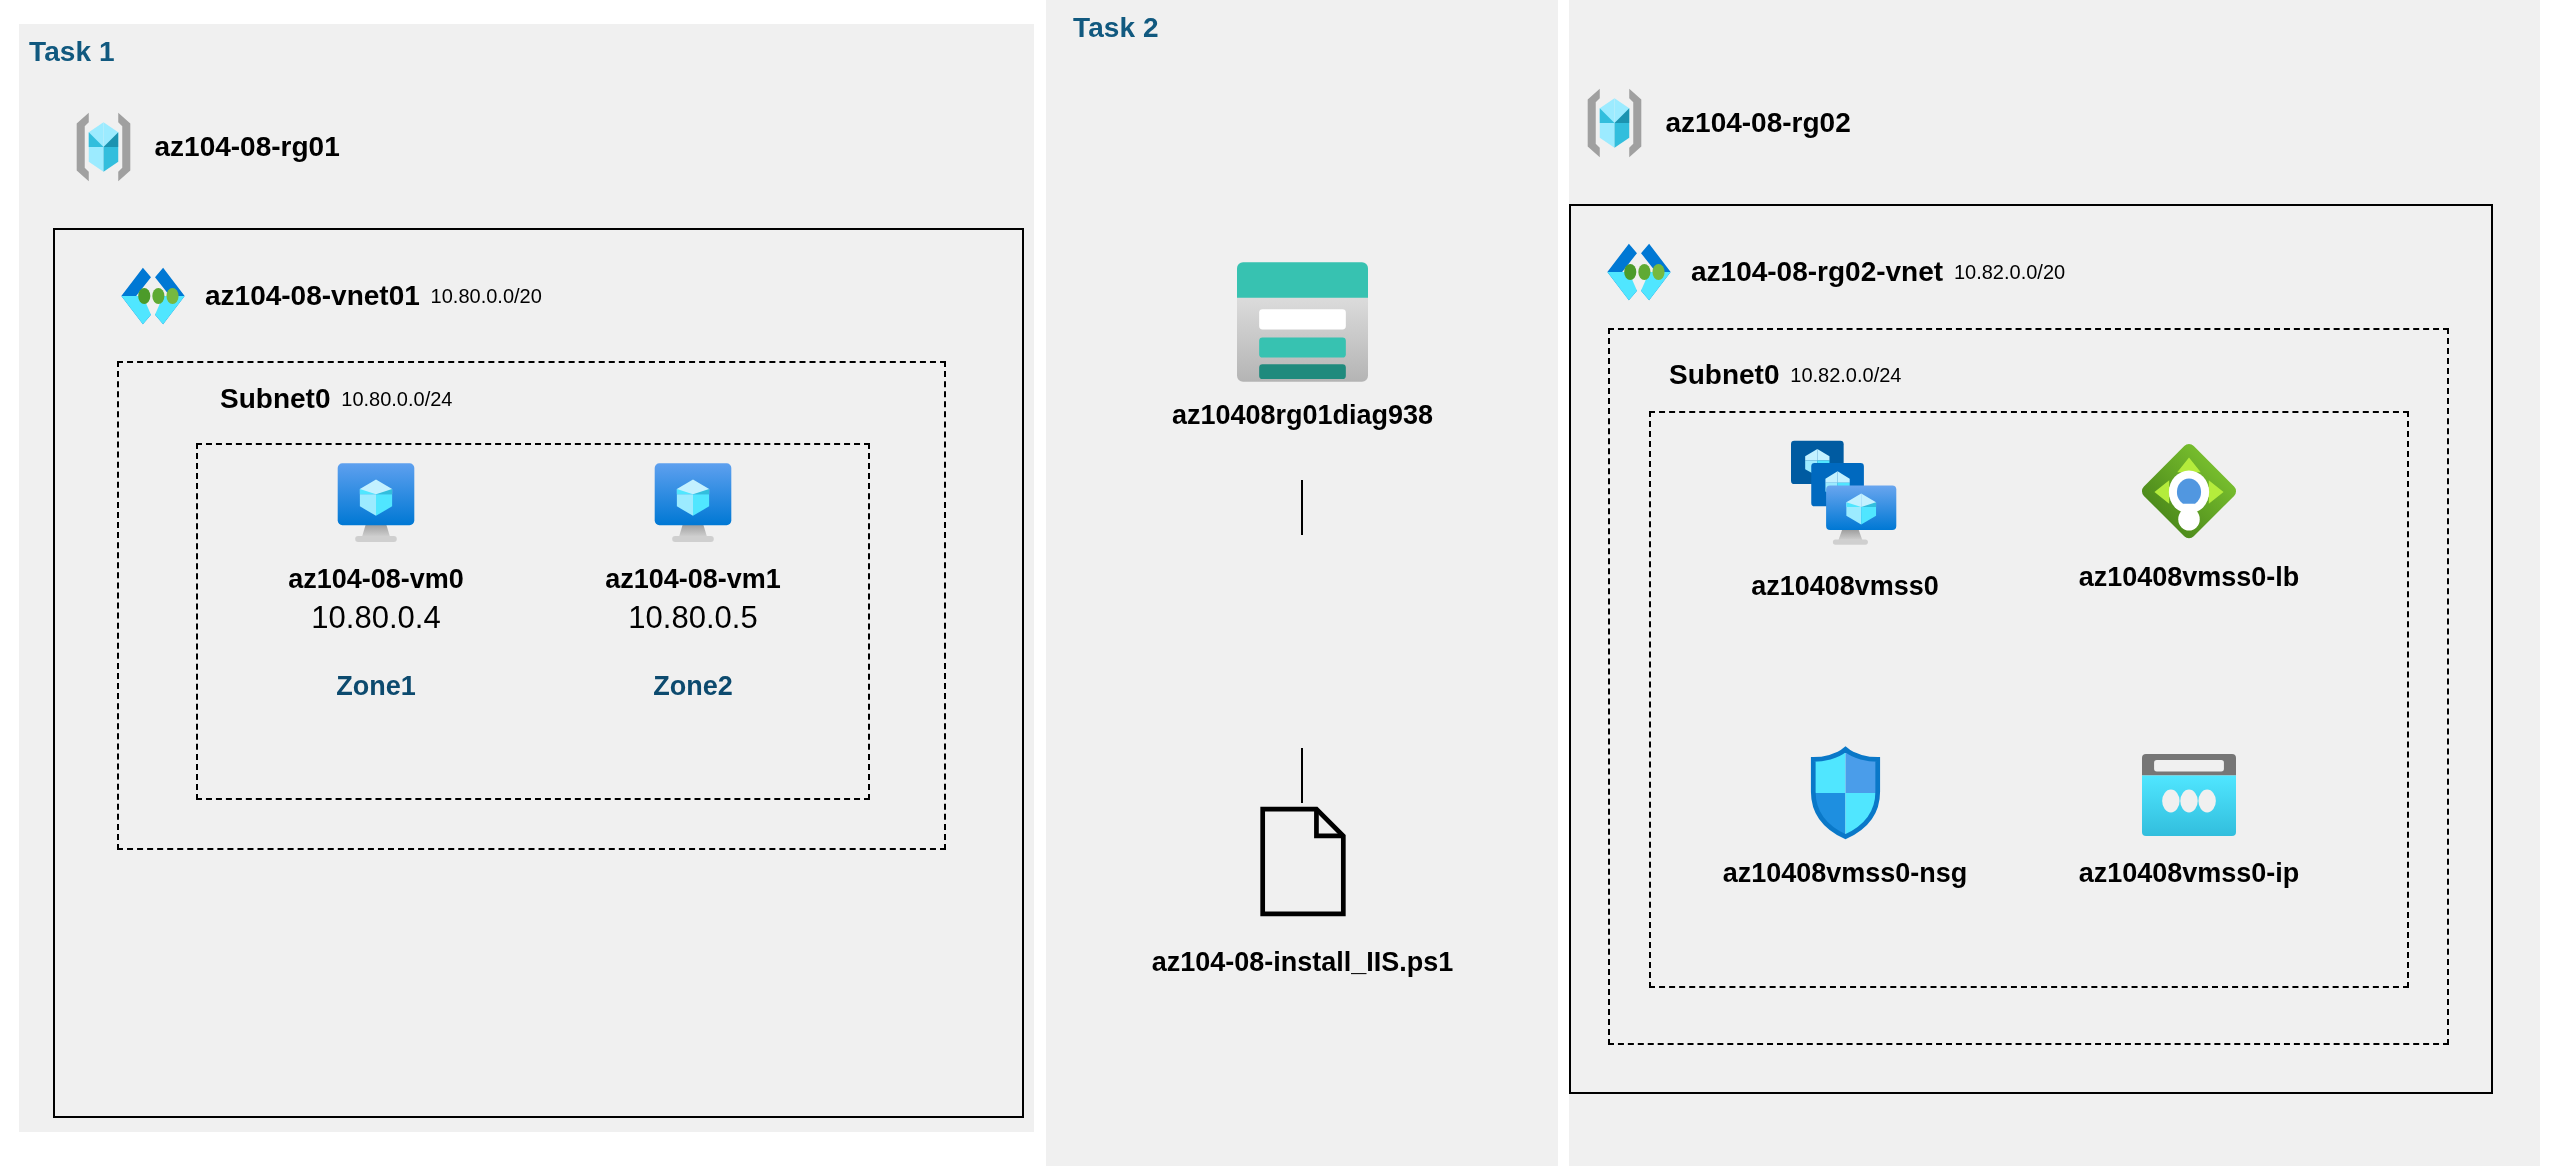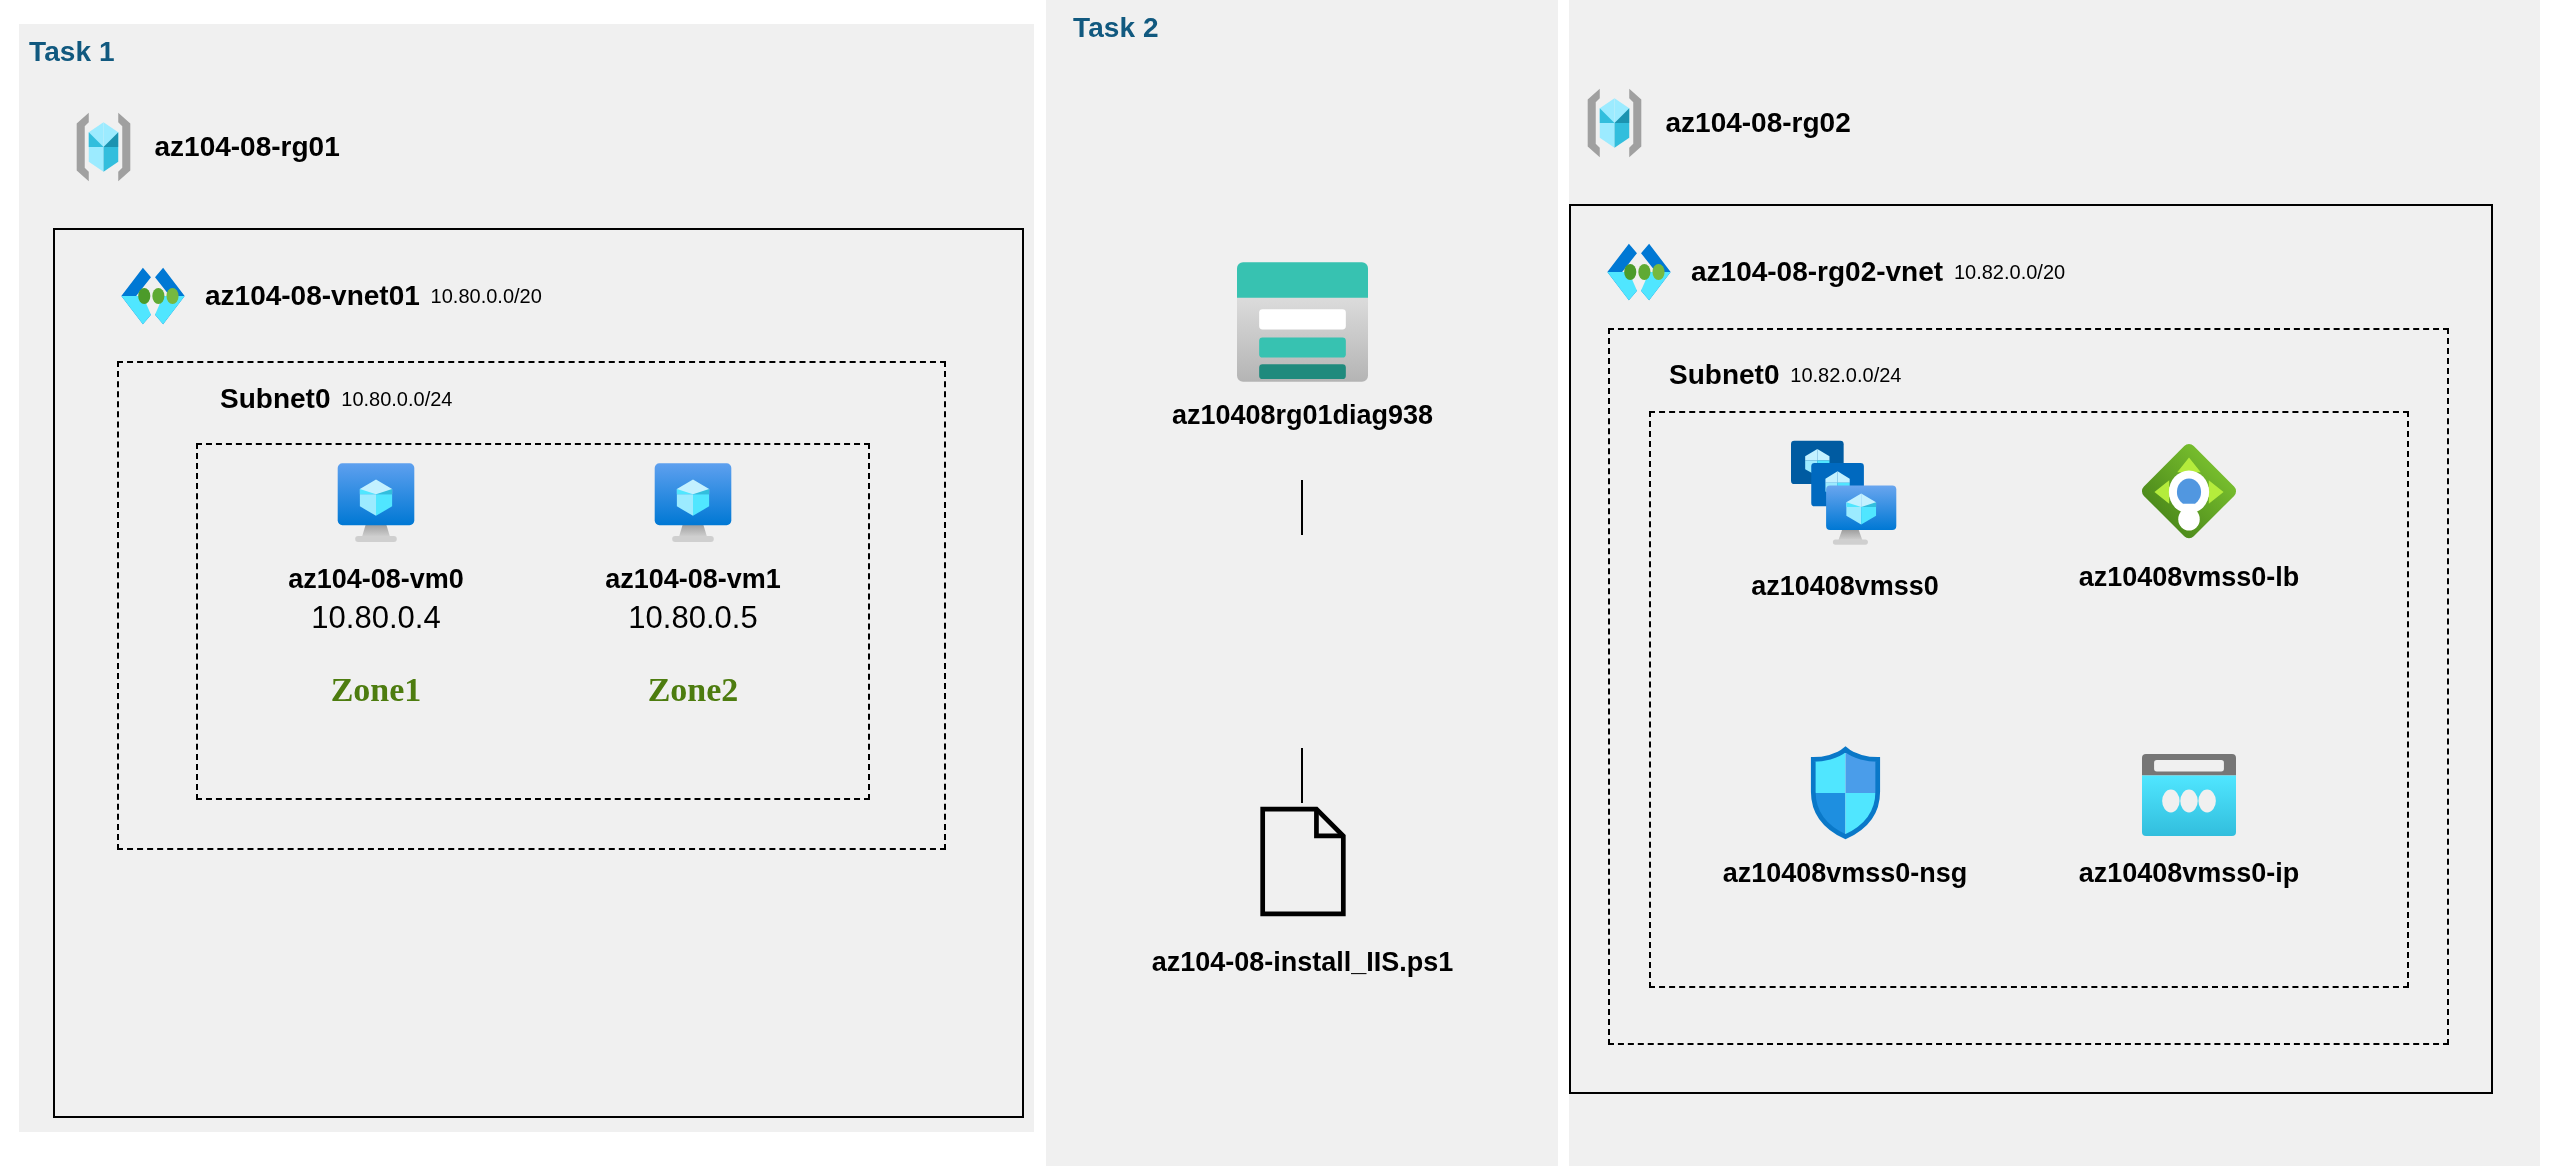--- a/index.html
+++ b/index.html
@@ -32,21 +32,21 @@
 
   
   .hrow { position: absolute; display: flex; align-items: center; white-space: nowrap; }
   .lbl-bold   { font-weight: bold; font-size: 28px; color:#000; }
   .lbl-normal { font-weight: normal; font-size: 20px; color:#000; }
 
   
   .node { position: absolute; display: flex; flex-direction: column; align-items: center; }
   .node .cap { font-weight: bold; font-size: 27px; color: #000; white-space: nowrap; text-align:center; }
   .node .cap2 { font-weight: normal; font-size: 31px; color: #000; white-space: nowrap; text-align:center; }
-  .node .cap3 { font-weight: bold; font-size: 34px; color: #4d7c0f; white-space: nowrap; text-align:center;font-family:Liberation Serif, serif; }
+  .node .cap3 { font-weight: bold; font-size: 27px; color: #0c4a6e; white-space: nowrap; text-align:center; }
 
   .connector { position: absolute; width: 2px; background: #000; }
 
   svg { display: block; }
 </style>
 </head>
 <body>
 
 <div class="canvas">
 

